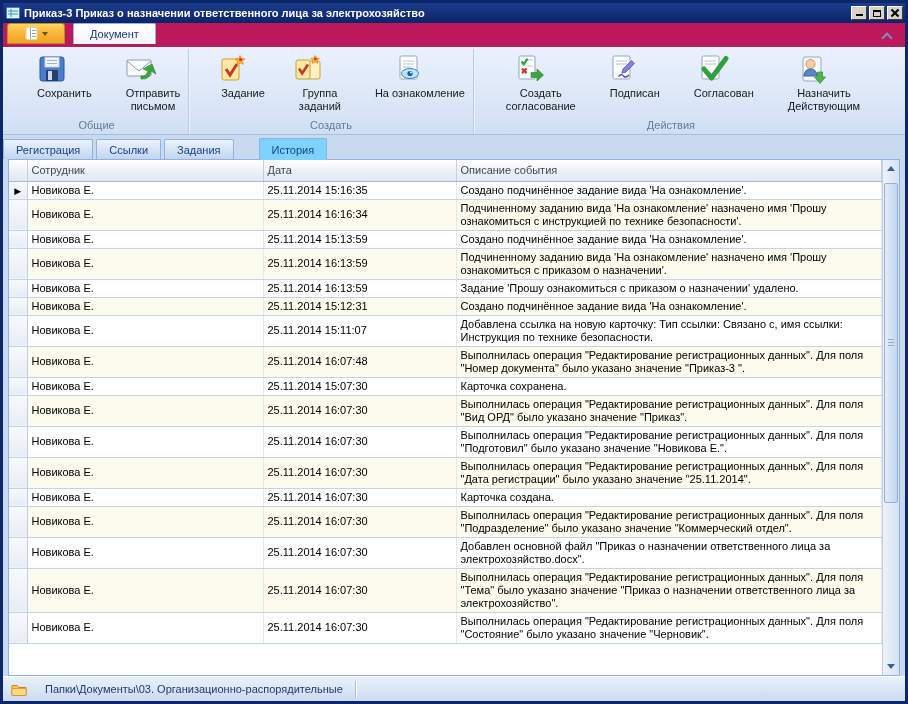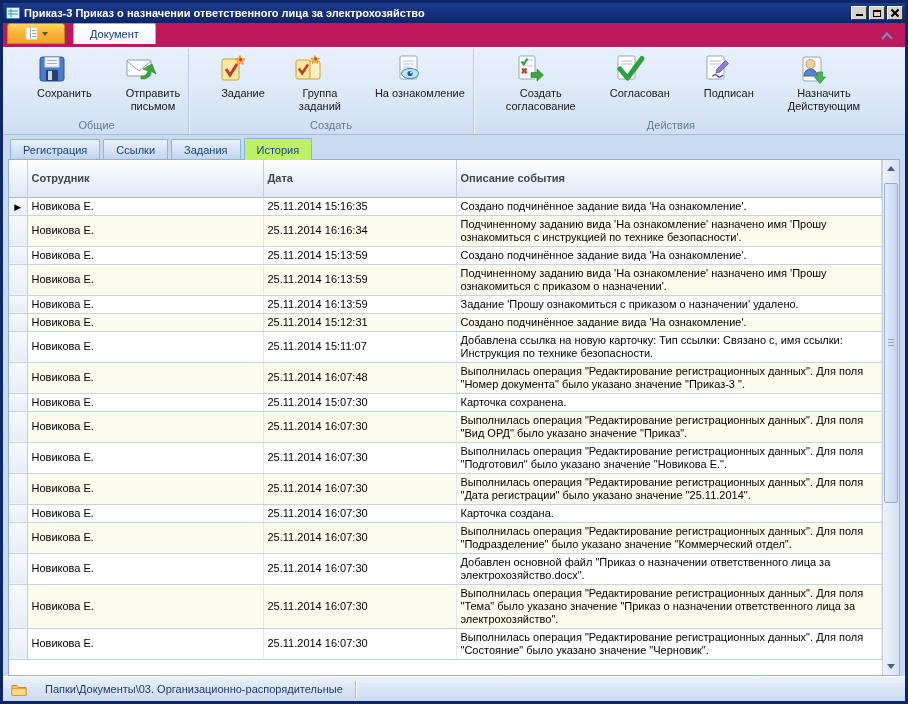--- a/index.html
+++ b/index.html
@@ -36,29 +36,29 @@
   .rgroup:not(:last-child){border-right:1px solid #BACBE2;box-shadow:1px 0 0 #EDF3FB;}
   .rbtns{flex:1;display:flex;align-items:flex-start;}
   .rbtn{display:flex;flex-direction:column;align-items:center;padding:2px 5px 1px 5px;border-radius:3px;}
   .rbtn .icn{width:34px;height:34px;flex:0 0 auto;}
   .rbtn .lbl{margin-top:1px;font-size:11px;line-height:13px;text-align:center;color:#17181C;white-space:pre-line;margin-left:24px;}
   .rbtn.disabled .lbl{color:#99A3B3;}
   .glabel{height:15px;text-align:center;font-size:11px;color:#637A9C;white-space:nowrap;overflow:hidden;padding:0 4px;}
   
   .infobar{margin:4px 1px 3px 1px;flex:0 0 auto;background:#FCE2BC;border:1px solid #F2D5A4;padding:3px 6px;color:#1A1A1A;}
   
-  .pagetabs{height:24px;flex:0 0 auto;display:flex;align-items:flex-end;padding-left:7px;position:relative;z-index:2;}
+  .pagetabs{height:24px;flex:0 0 auto;display:flex;align-items:flex-end;padding-left:0;position:relative;z-index:2;}
   .ptab{height:20px;margin-right:3px;padding:0 12px;display:flex;align-items:center;background:linear-gradient(#EBF2FC,#C2D5EE);border:1px solid #8DB2E3;border-bottom:none;border-radius:2px 2px 0 0;color:#15428B;}
-  .ptab.active{height:22px;background:#bef264;margin-bottom:-1px;z-index:3;}
+  .ptab.active{height:22px;background:#7dd3fc;margin-bottom:-1px;z-index:3;margin-left:22px;}
   
   .gridwrap{flex:1;margin:0 5px;border:1px solid #8DB2E3;background:#FFF;display:flex;overflow:hidden;position:relative;z-index:1;}
   .tablebox{overflow:hidden;flex:1;}
   table{border-collapse:collapse;table-layout:fixed;width:873px;}
   col.c-sel{width:18px;} col.c-emp{width:236px;} col.c-date{width:193px;} col.c-desc{width:auto;}
-  th{background:linear-gradient(#FFFFFF,#ECF1F8 55%,#E1E8F2);border-right:1px solid #C5CEDC;border-bottom:1px solid #ABB8CC;font-weight:bold;color:#3F4757;text-align:left;padding:4px 4px;height:37px;}
+  th{background:linear-gradient(#FFFFFF,#ECF1F8 55%,#E1E8F2);border-right:1px solid #C5CEDC;border-bottom:1px solid #ABB8CC;font-weight:normal;color:#3F4757;text-align:left;padding:4px 4px;height:21px;}
   td{padding:2px 4px;border-right:1px solid #E2E7F0;border-bottom:1px solid #C4D3E8;line-height:13px;vertical-align:middle;}
   td.sel{background:linear-gradient(#F7F9FC,#E7EDF5);border-right:1px solid #C5CEDC;text-align:center;padding:0;}
   th.sel{padding:0;}
   tbody tr:nth-child(even) td:not(.sel){background:#FBFBEE;}
   .ptr{font-size:9px;color:#000;line-height:1;}
   
   .vscroll{width:17px;flex:0 0 auto;border-left:1px solid #C5CEDC;background:linear-gradient(to right,#EDF2FA,#D6E2F2);display:flex;flex-direction:column;}
   .sb-btn{height:17px;flex:0 0 auto;display:flex;align-items:center;justify-content:center;}
   .tri-up{width:0;height:0;border-left:4px solid transparent;border-right:4px solid transparent;border-bottom:5px solid #3E5E91;}
   .tri-down{width:0;height:0;border-left:4px solid transparent;border-right:4px solid transparent;border-top:5px solid #3E5E91;}
@@ -187,33 +187,33 @@
             <path d="M19 20.5 h6 v-3.5 l6.5 6 -6.5 6 v-3.5 h-6 z" fill="#3DA53D" stroke="#2A7D2A" stroke-width="0.6"></path>
           </svg>
           <span class="lbl">Создать
 согласование</span>
         </div>
         <div class="rbtn">
           <svg class="icn" viewBox="0 0 34 34">
             <rect x="7" y="4" width="17" height="23" rx="1.5" fill="#FDFEFF" stroke="#97A5BA"></rect>
             <line x1="10" y1="9" x2="21" y2="9" stroke="#B9C4D4"></line>
             <line x1="10" y1="12" x2="21" y2="12" stroke="#B9C4D4"></line>
-            <path d="M9 17 l7.5 9 L31 6.5" fill="none" stroke="#2FA03C" stroke-width="5" stroke-linecap="round" stroke-linejoin="round"></path>
-          </svg>
-          <span class="lbl">Согласован</span>
+            <path d="M25.5 8.5 l3 3 -8.5 8.5 -4.2 1.2 1.2 -4.2 z" fill="#8C7FD8" stroke="#5F51B8" stroke-width="0.8"></path>
+            <path d="M12.5 24.5 q3 -3.5 5 -0.5 q2 2.5 5.5 -1" fill="none" stroke="#4B3FA8" stroke-width="1.3"></path>
+          </svg>
+          <span class="lbl">Подписан</span>
         </div>
         <div class="rbtn">
           <svg class="icn" viewBox="0 0 34 34">
             <rect x="7" y="4" width="17" height="23" rx="1.5" fill="#FDFEFF" stroke="#97A5BA"></rect>
             <line x1="10" y1="9" x2="21" y2="9" stroke="#B9C4D4"></line>
             <line x1="10" y1="12" x2="21" y2="12" stroke="#B9C4D4"></line>
-            <path d="M25.5 8.5 l3 3 -8.5 8.5 -4.2 1.2 1.2 -4.2 z" fill="#8C7FD8" stroke="#5F51B8" stroke-width="0.8"></path>
-            <path d="M12.5 24.5 q3 -3.5 5 -0.5 q2 2.5 5.5 -1" fill="none" stroke="#4B3FA8" stroke-width="1.3"></path>
-          </svg>
-          <span class="lbl">Подписан</span>
+            <path d="M9 17 l7.5 9 L31 6.5" fill="none" stroke="#2FA03C" stroke-width="5" stroke-linecap="round" stroke-linejoin="round"></path>
+          </svg>
+          <span class="lbl">Согласован</span>
         </div>
         <div class="rbtn">
           <svg class="icn" viewBox="0 0 34 34">
             <rect x="8" y="5" width="18" height="24" rx="2" fill="#F3F7FC" stroke="#9AA7B8"></rect>
             <circle cx="15.5" cy="12" r="4.5" fill="#F6CD9C" stroke="#C79B62"></circle>
             <path d="M8.8 24 q1 -7 6.7 -7 q5.7 0 6.7 7 z" fill="#5B87C5" stroke="#3C64A0"></path>
             <path d="M22.5 20 h5 v5 h3 l-5.5 6.5 -5.5 -6.5 h3 z" fill="#4CB648" stroke="#2E8A2E" stroke-width="0.7"></path>
           </svg>
           <span class="lbl">Назначить
 Действующим</span>

